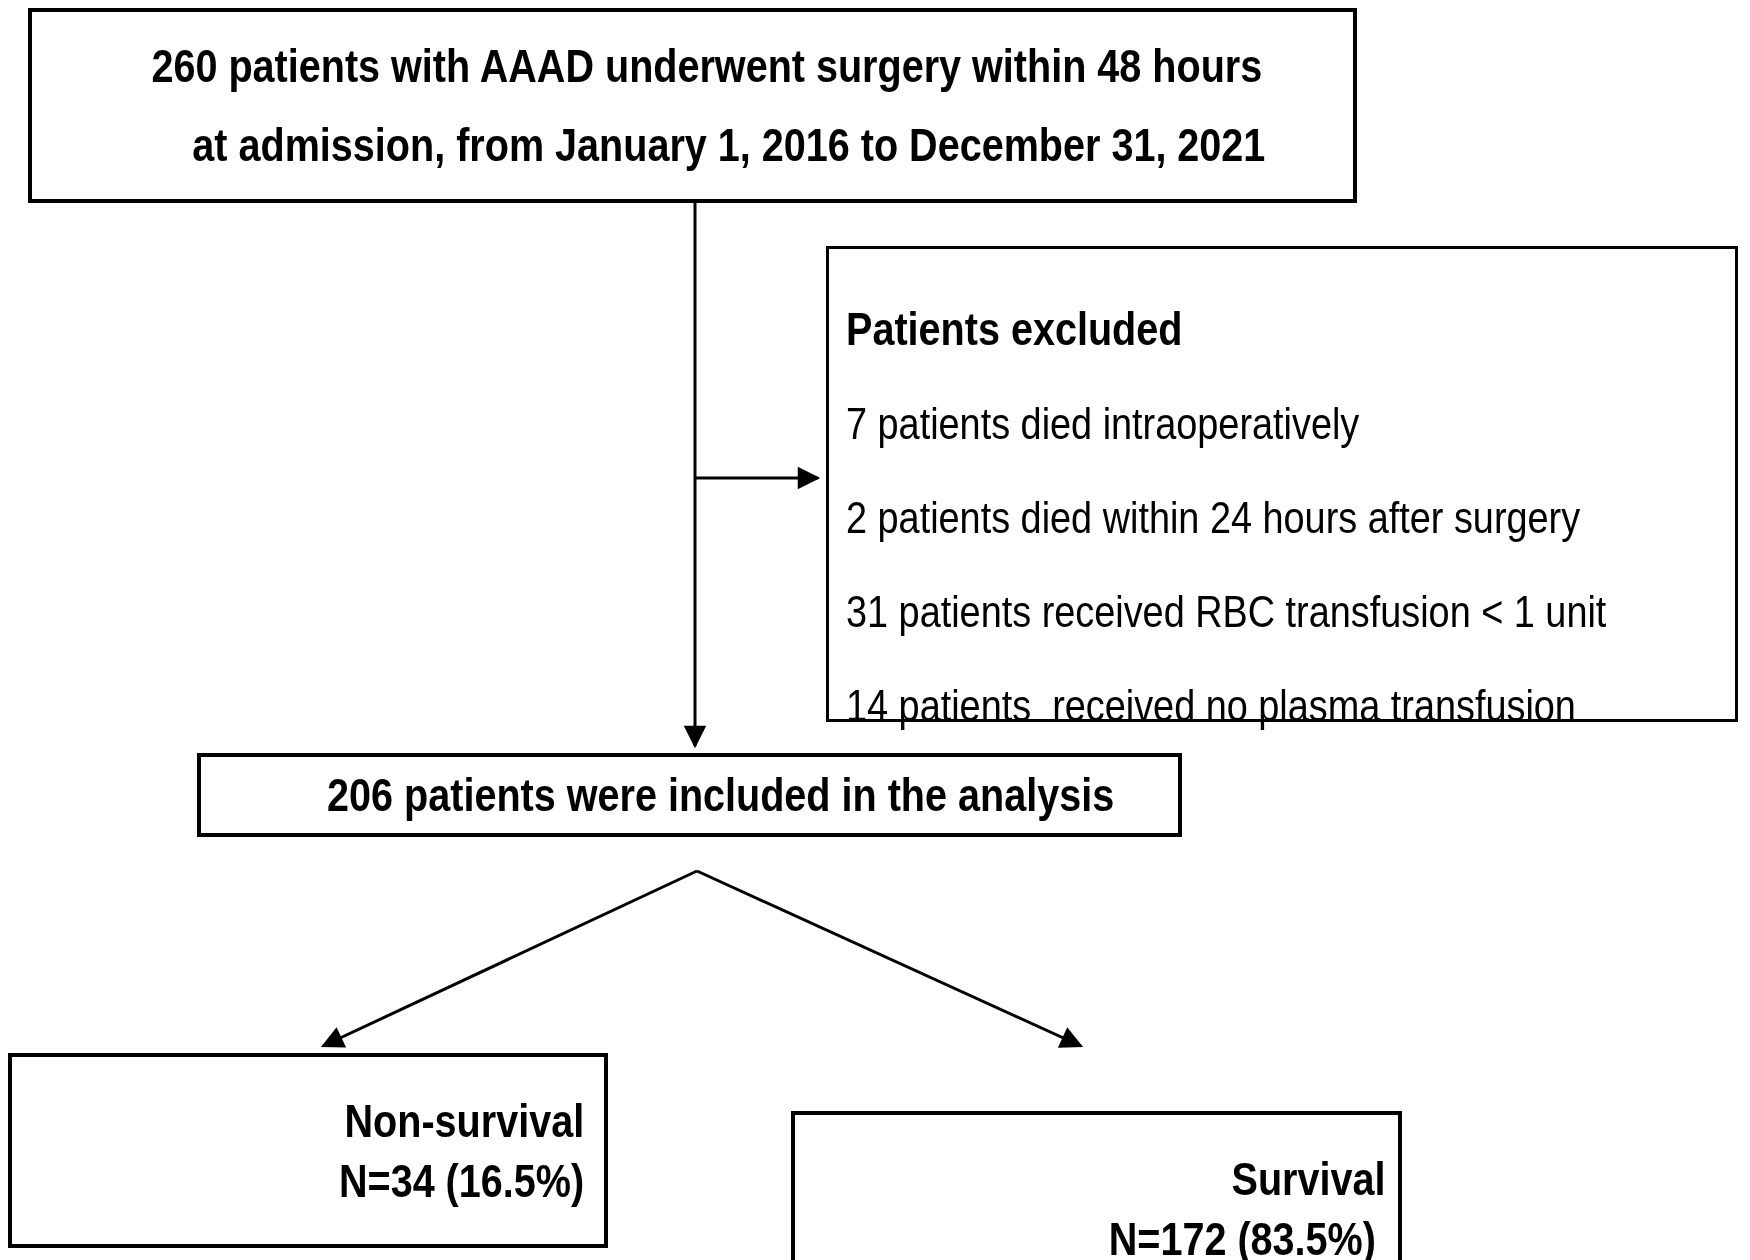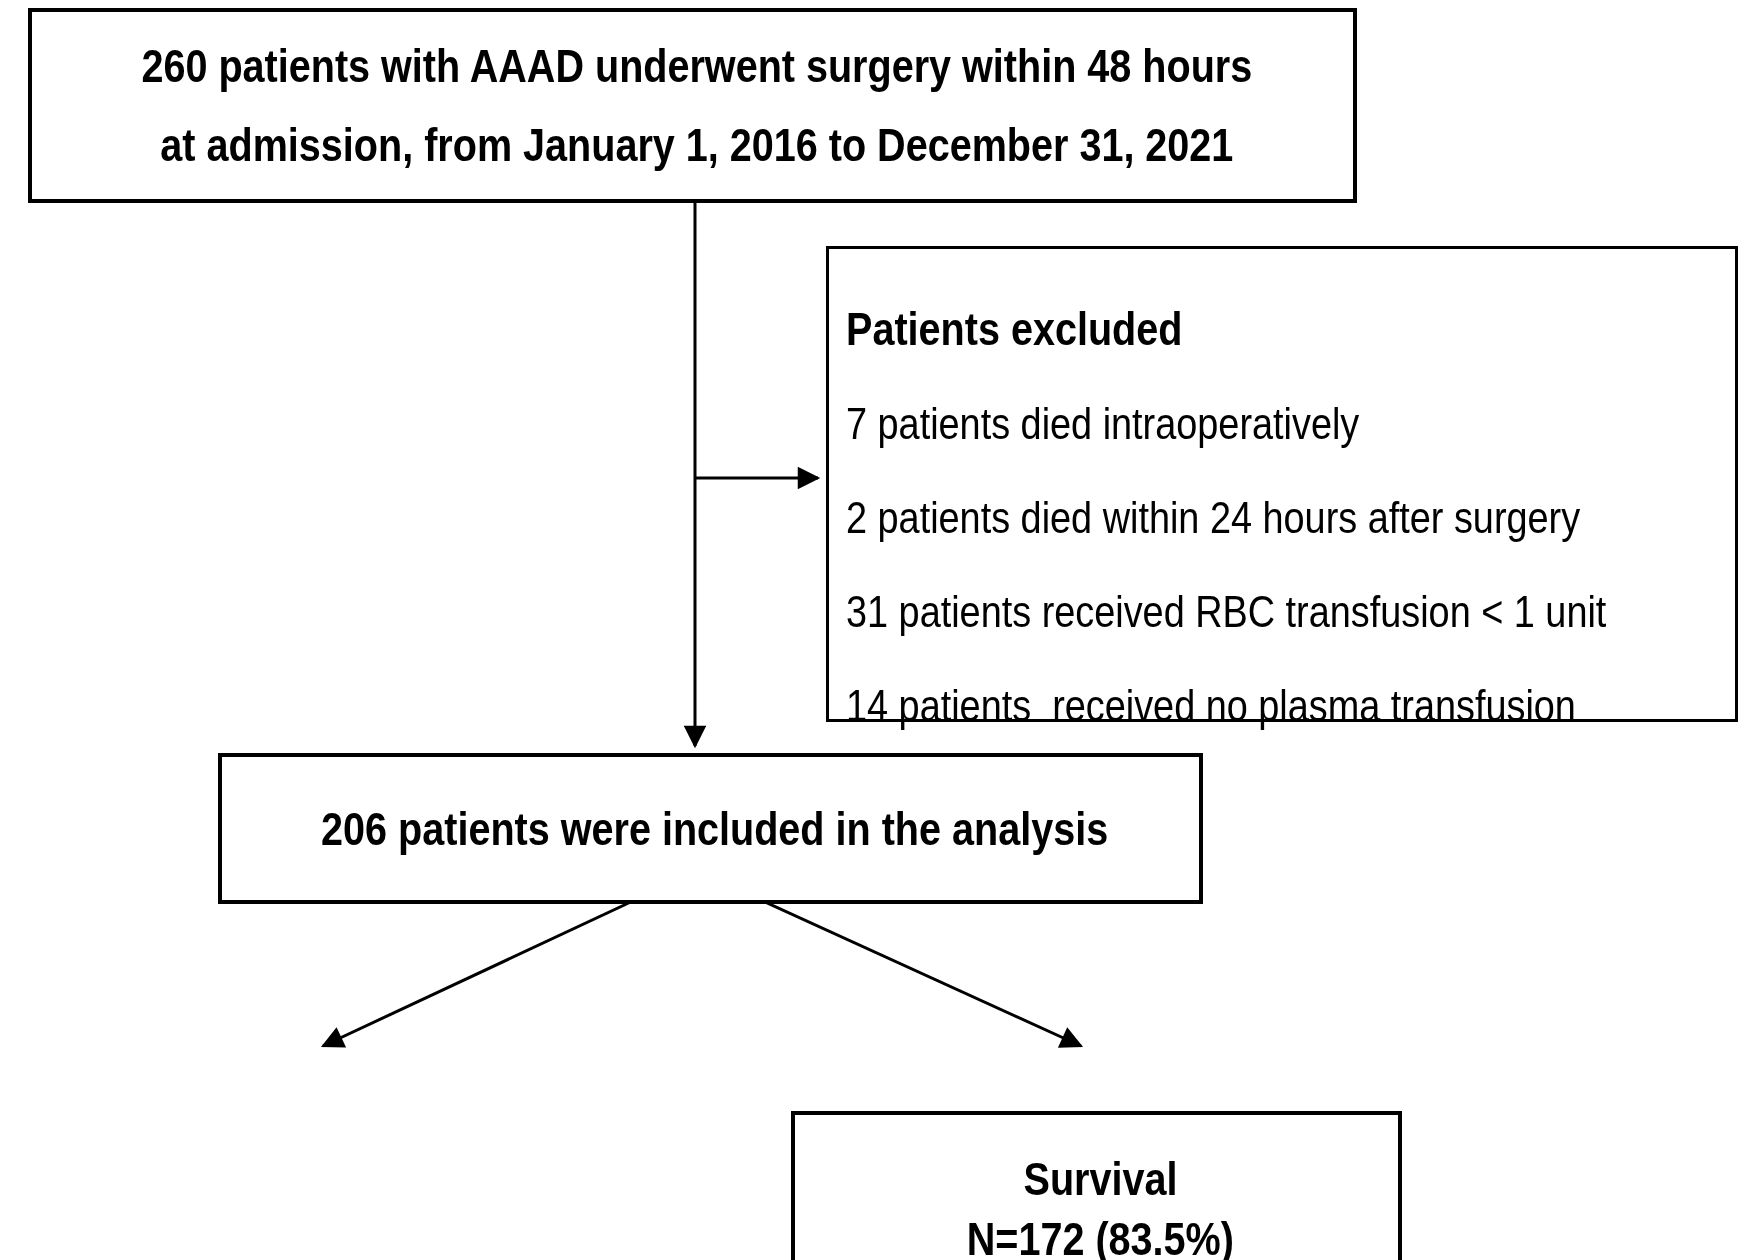--- a/index.html
+++ b/index.html
@@ -25,21 +25,21 @@
     z-index: 1;
   }
   .box {
     position: absolute;
     background: #ffffff;
     border: 4px solid #000000;
     box-sizing: border-box;
     display: flex;
     flex-direction: column;
     justify-content: center;
-    align-items: center;
+    align-items: flex-end;
     z-index: 2;
     padding-left: 8px;
   }
   .line {
     white-space: pre;
     transform: scaleX(0.86);
     transform-origin: center center;
   }
   .line.left {
     align-self: flex-start;
@@ -67,22 +67,22 @@
     gap: 19px;
   }
   .box-excluded .line {
     line-height: 75px;
   }
   .box-excluded .excl-title { font-size: 46px; }
   .box-excluded .excl-item  { font-size: 44px; font-weight: 400; }
 
   
   .box-included {
-    left: 218px; top: 753px;
-    width: 985px; height: 151px;
+    left: 197px; top: 753px;
+    width: 985px; height: 84px;
   }
   .box-included .line { font-size: 46px; font-weight: 700; }
 
   
   .box-outcome .line {
     font-size: 46px; font-weight: 700; line-height: 60px;
   }
   .box-nonsurvival {
     left: 8px; top: 1053px;
     width: 600px; height: 195px;
@@ -119,19 +119,23 @@
     <div class="line left excl-item">7 patients died intraoperatively</div>
     <div class="line left excl-item">2 patients died within 24 hours after surgery</div>
     <div class="line left excl-item">31 patients received RBC transfusion &lt; 1 unit</div>
     <div class="line left excl-item">14 patients  received no plasma transfusion</div>
   </div>
 
   <div class="box box-included">
     <div class="line">206 patients were included in the analysis</div>
   </div>
 
+  <div class="box box-outcome box-nonsurvival">
+    <div class="line">Non-survival</div>
+    <div class="line">N=34 (16.5%)</div>
+  </div>
 
   <div class="box box-outcome box-survival">
     <div class="line">Survival</div>
     <div class="line">N=172 (83.5%)</div>
   </div>
 
 </div>
 
 </body></html>

